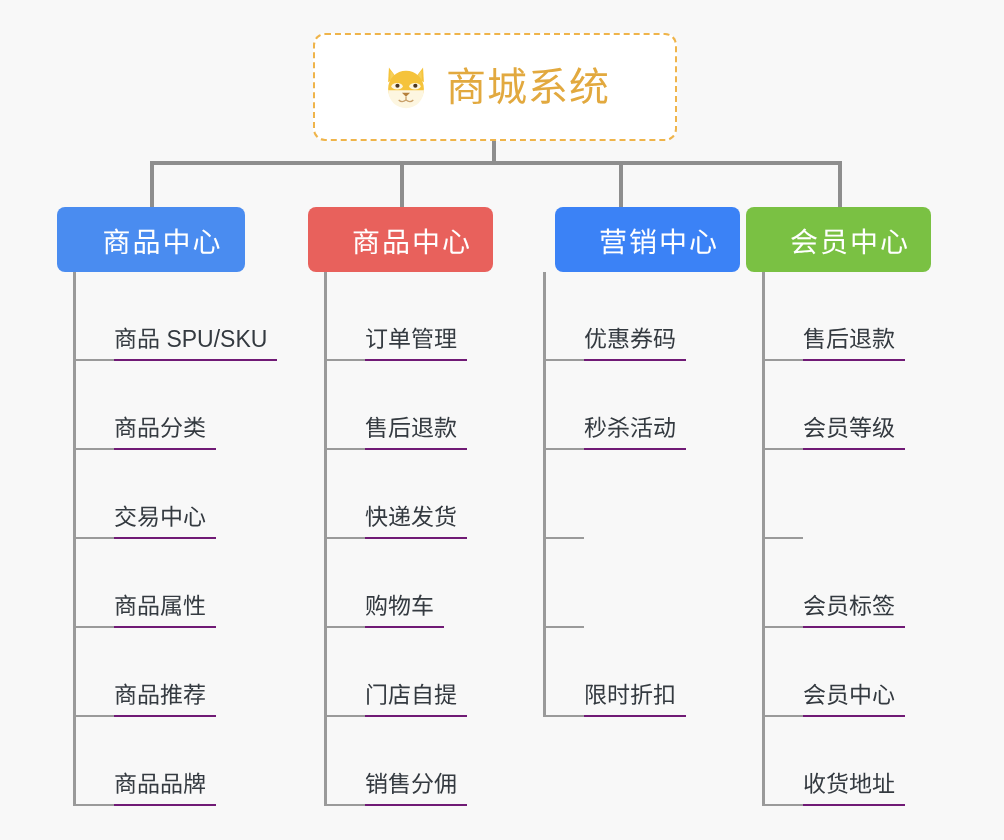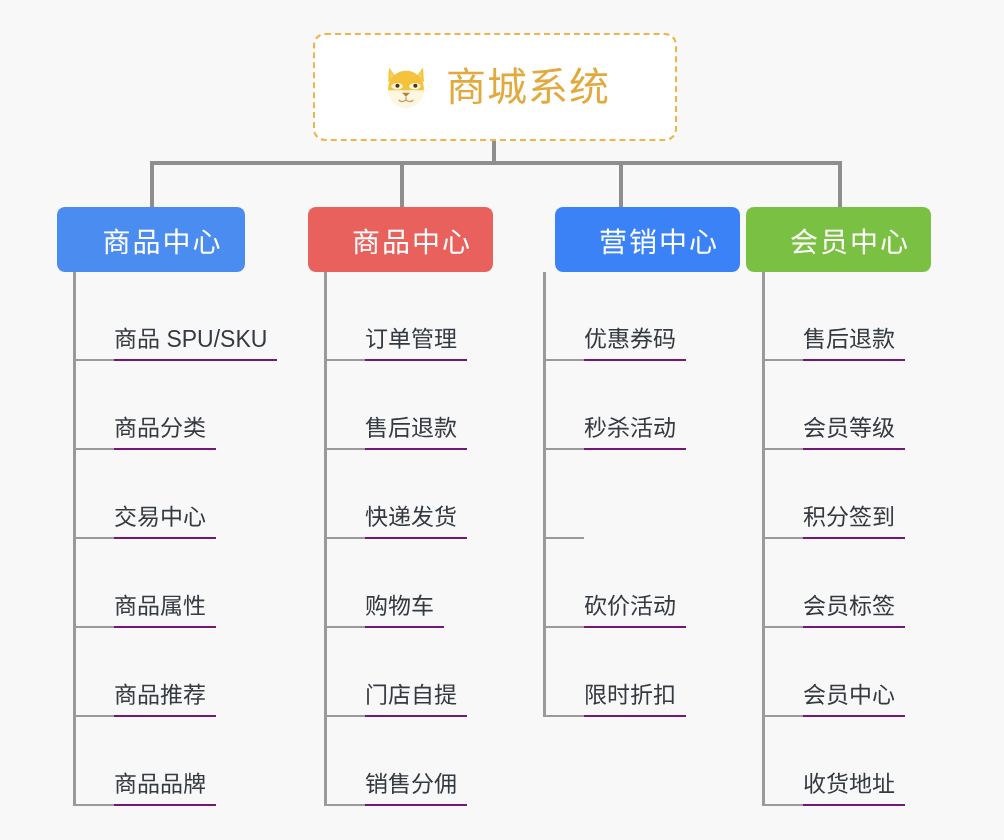--- a/index.html
+++ b/index.html
@@ -230,42 +230,40 @@
           </div>
           <div class="leaf">
             <span class="leaf-underline"></span>
             <span class="leaf-label">秒杀活动</span>
           </div>
           <div class="leaf">
             <span class="leaf-underline"></span>
           </div>
           <div class="leaf">
             <span class="leaf-underline"></span>
-            <span class="leaf-label">砍价活动</span>
           </div>
           <div class="leaf">
             <span class="leaf-underline"></span>
             <span class="leaf-label">限时折扣</span>
           </div>
         </div>
       </div>
       <div class="column" style="left: 746px; width: 185px;">
         <div class="cat-header" style="background: rgb(122, 193, 67); width: 185px;">会员中心</div>
         <div class="leaf-list" style="border-left-color: rgb(154, 154, 154);">
           <div class="leaf">
             <span class="leaf-underline"></span>
             <span class="leaf-label">售后退款</span>
           </div>
           <div class="leaf">
             <span class="leaf-underline"></span>
             <span class="leaf-label">会员等级</span>
           </div>
           <div class="leaf">
             <span class="leaf-underline"></span>
-            <span class="leaf-label">积分签到</span>
           </div>
           <div class="leaf">
             <span class="leaf-underline"></span>
             <span class="leaf-label">会员标签</span>
           </div>
           <div class="leaf">
             <span class="leaf-underline"></span>
             <span class="leaf-label">会员中心</span>
           </div>
           <div class="leaf">

